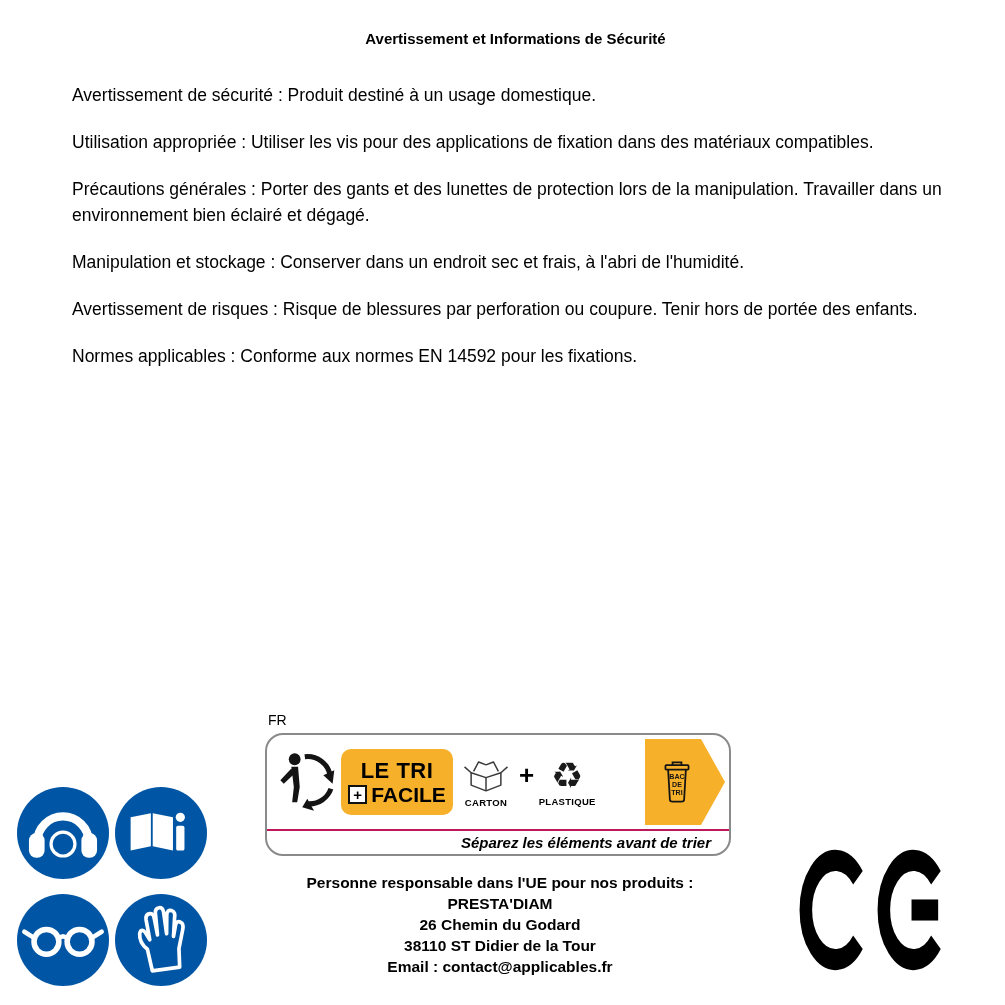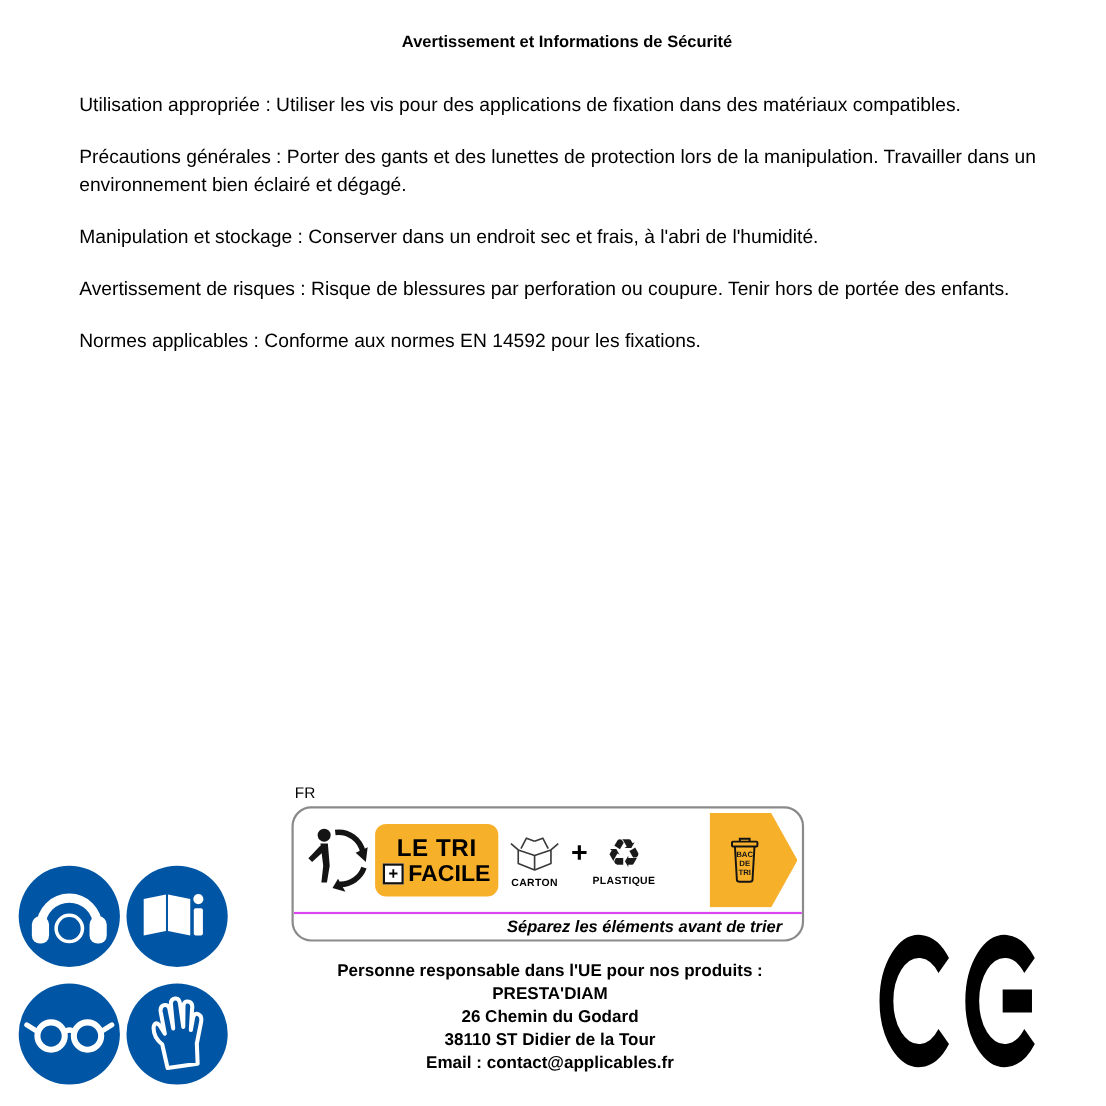--- a/index.html
+++ b/index.html
@@ -37,41 +37,42 @@
             align-items:center;justify-content:center;font-weight:bold;font-size:15px;line-height:1;}
   .tri-badge .l2{font-weight:bold;font-size:21px;line-height:1;}
   .mat-group{display:flex;flex-direction:column;align-items:center;gap:2px;width:66px;}
   .mat-label{font-size:9.5px;font-weight:bold;letter-spacing:.3px;}
   .big-plus{font-size:26px;font-weight:bold;margin:0 0 14px 0;line-height:1;}
   .recycle-glyph{font-size:36px;line-height:36px;color:#1a1a1a;}
   .chevron{margin-left:auto;width:80px;height:86px;background:var(--tri-yellow);
            clip-path:polygon(0 0,70% 0,100% 50%,70% 100%,0 100%);
            display:flex;align-items:center;padding-left:16px;}
   .chevron svg{width:32px;height:46px;display:block;}
-  .tri-footer{height:27px;border-top:2px solid #d946ef;display:flex;align-items:center;
+  .tri-footer{height:27px;border-top:2px solid #be185d;display:flex;align-items:center;
               justify-content:flex-end;padding-right:18px;font-style:italic;font-weight:bold;font-size:15px;}
 
   
   .address{position:absolute;left:270px;top:872px;width:460px;text-align:center;
            font-weight:bold;font-size:15.5px;line-height:21px;}
 
   
   .ce{position:absolute;left:798px;top:848px;display:flex;gap:4px;}
   .ce svg{width:74px;height:124px;display:block;}
 
   svg text{font-family:"Liberation Sans",sans-serif;}
 </style>
 </head>
 <body>
 
 <div class="page">
 
   <h1 class="title">Avertissement et Informations de Sécurité</h1>
 
   <div class="body-text">
+    <p>Avertissement de sécurité : Produit destiné à un usage domestique.</p>
     <p>Utilisation appropriée : Utiliser les vis pour des applications de fixation dans des matériaux compatibles.</p>
     <p>Précautions générales : Porter des gants et des lunettes de protection lors de la manipulation. Travailler dans un environnement bien éclairé et dégagé.</p>
     <p>Manipulation et stockage : Conserver dans un endroit sec et frais, à l'abri de l'humidité.</p>
     <p>Avertissement de risques : Risque de blessures par perforation ou coupure. Tenir hors de portée des enfants.</p>
     <p>Normes applicables : Conforme aux normes EN 14592 pour les fixations.</p>
   </div>
 
   <div class="icon-grid">
     <div class="m-icon">
       <svg viewBox="0 0 100 100">

